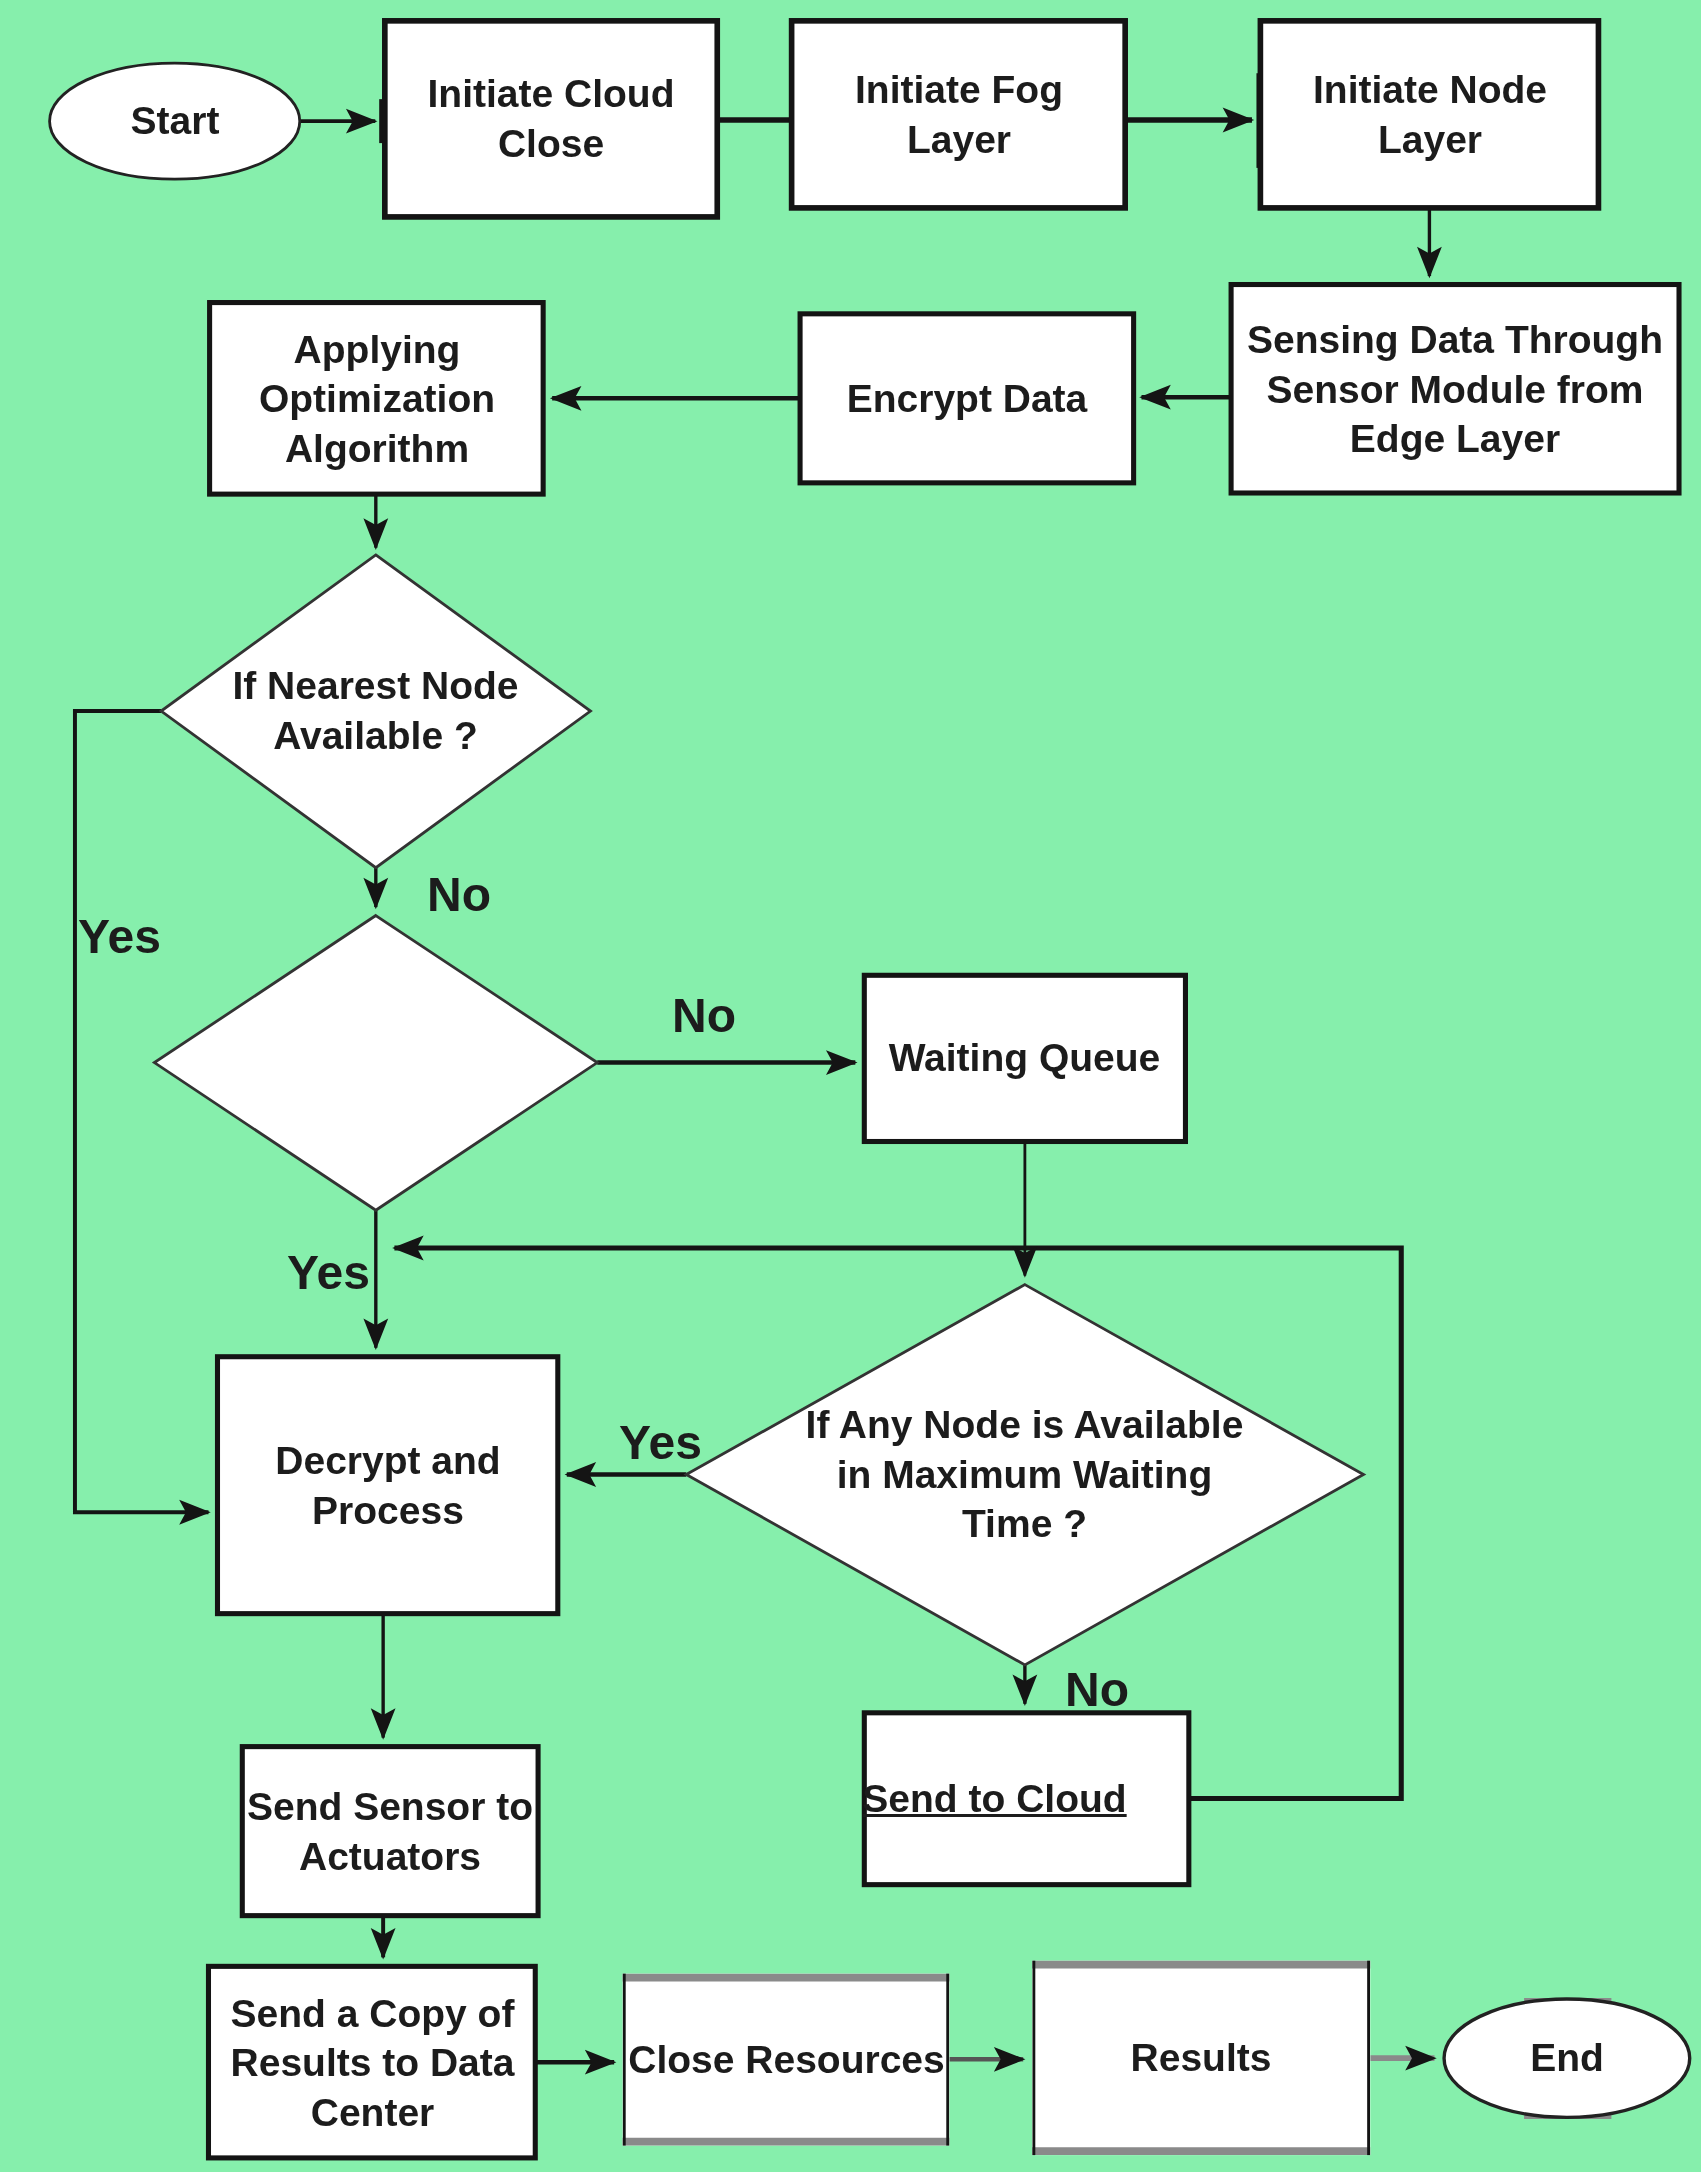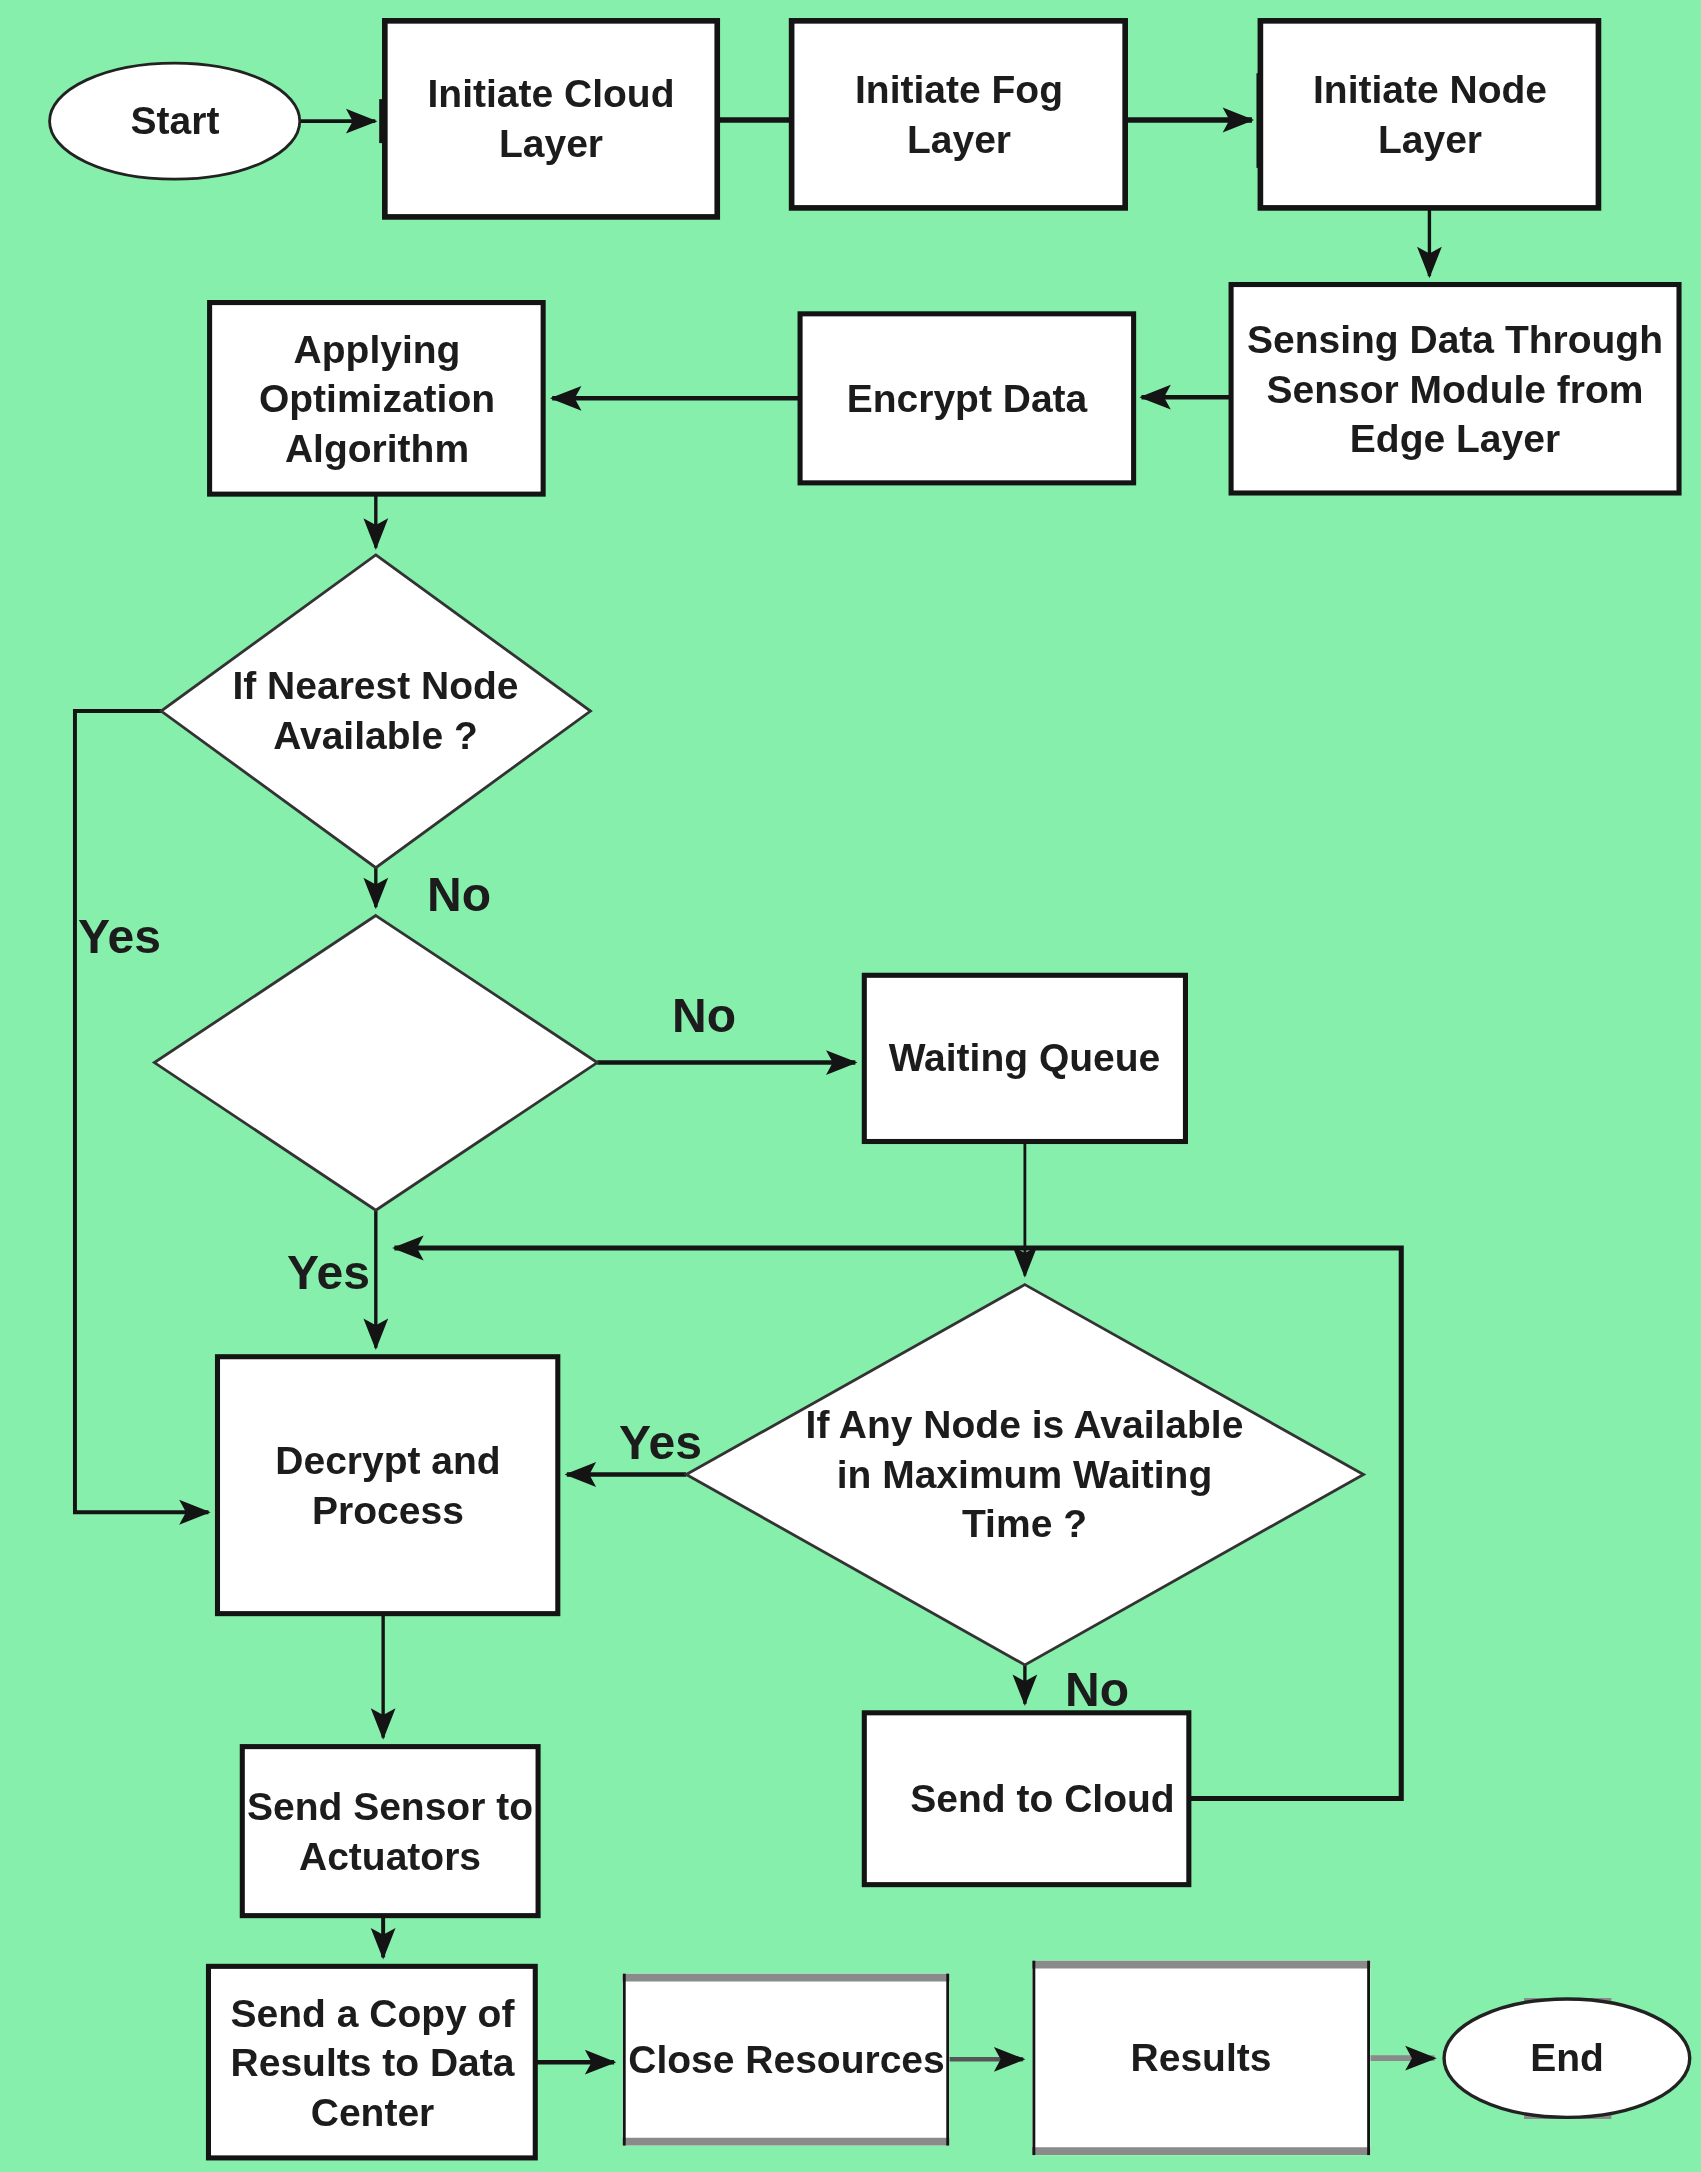--- a/index.html
+++ b/index.html
@@ -99,41 +99,41 @@
 
     <g>
       <line x1="2705" y1="3552" x2="2860" y2="3552" stroke="#8a8a8a" stroke-width="12"></line>
       <line x1="2705" y1="3755" x2="2860" y2="3755" stroke="#8a8a8a" stroke-width="12"></line>
       <ellipse cx="2781" cy="3653" rx="218" ry="105" fill="#ffffff" stroke="#222222" stroke-width="6"></ellipse>
     </g>
   </svg>
 
   <div class="label" style="left:50px;top:63px;width:250px;height:116px;">Start</div>
   <div class="label" style="left:385px;top:21px;width:332px;height:196px;">Initiate Cloud
-Layer</div>
+Close</div>
   <div class="label" style="left:792px;top:21px;width:334px;height:187px;">Initiate Fog
 Layer</div>
   <div class="label" style="left:1261px;top:21px;width:338px;height:187px;">Initiate Node
 Layer</div>
   <div class="label" style="left:800px;top:314px;width:334px;height:169px;">Encrypt Data</div>
   <div class="label" style="left:1231px;top:285px;width:448px;height:209px;">Sensing Data Through
 Sensor Module from
 Edge Layer</div>
   <div class="label" style="left:210px;top:303px;width:334px;height:192px;">Applying
 Optimization
 Algorithm</div>
   <div class="label" style="left:189px;top:598px;width:373px;height:225px;">If Nearest Node
 Available ?</div>
   <div class="label" style="left:864px;top:975px;width:321px;height:166px;">Waiting Queue</div>
   <div class="label" style="left:731px;top:1313px;width:587px;height:323px;">If Any Node is Available
 in Maximum Waiting
 Time ?</div>
   <div class="label" style="left:218px;top:1357px;width:340px;height:257px;">Decrypt and
 Process</div>
-  <div class="label" style="left:880px;top:1713px;width:325px;height:172px;">Send to Cloud</div>
+  <div class="label" style="left:832px;top:1713px;width:325px;height:172px;text-decoration:underline;">Send to Cloud</div>
   <div class="label" style="left:242px;top:1747px;width:296px;height:169px;">Send Sensor to
 Actuators</div>
   <div class="label" style="left:623px;top:1974px;width:327px;height:172px;">Close Resources</div>
   <div class="label" style="left:209px;top:1967px;width:327px;height:192px;">Send a Copy of
 Results to Data
 Center</div>
   <div class="label" style="left:1032px;top:1961px;width:338px;height:194px;">Results</div>
   <div class="label" style="left:1444px;top:1999px;width:246px;height:118px;">End</div>
 
   <div class="label edge-label" style="left:411px;top:872px;width:96px;height:45px;">No</div>

